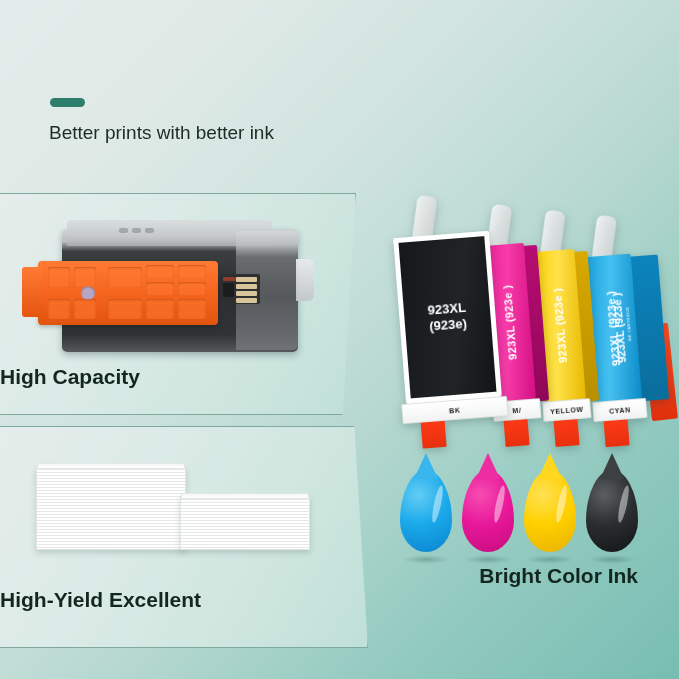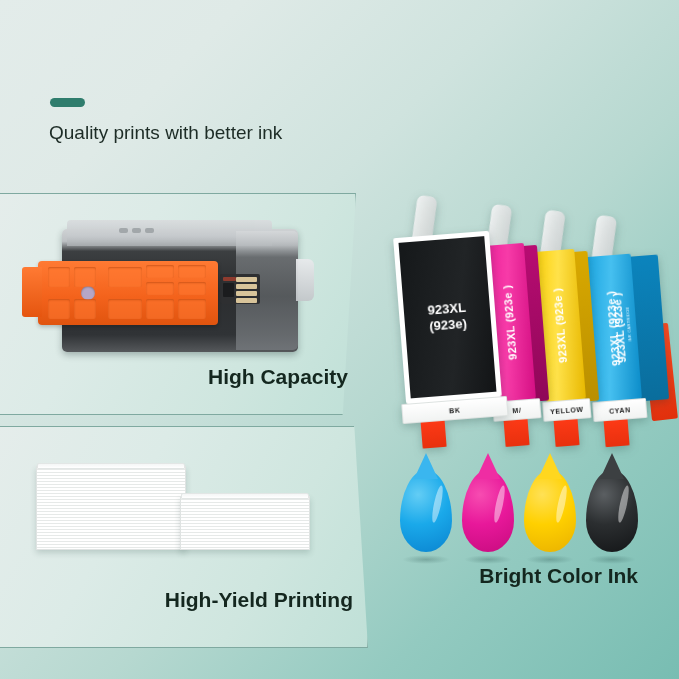--- a/index.html
+++ b/index.html
@@ -47,22 +47,22 @@
   }
   #panel-capacity .edge{clip-path:polygon(0 0, 100% 0, 96.3% 100%, 0 100%);}
   #panel-yield{
     left:-2px;top:426px;width:370px;height:222px;
     clip-path:polygon(0 0, 96.3% 0, 100% 100%, 0 100%);
     border:none;
   }
   #panel-yield .edge{clip-path:polygon(0 0, 96.3% 0, 100% 100%, 0 100%);}
 
   .panel-caption{
-    position:absolute;width:100%;text-align:right;
-    font-size:21px;font-weight:bold;color:#14271f;padding-left:8px;
+    position:absolute;width:100%;text-align:left;
+    font-size:21px;font-weight:bold;color:#14271f;
   }
 
   
   .cart-body{
     position:absolute;left:62px;top:229px;width:236px;height:123px;
     background:linear-gradient(180deg,#cfd2d4 0%,#bdc1c4 10%,#3c3f41 18%,#2b2d2f 50%,#303336 86%,#55585b 100%);
     border-radius:5px;
     box-shadow:0 3px 7px rgba(20,40,40,.30);
   }
   .cart-lid{
@@ -246,21 +246,21 @@
     font-size:21px;font-weight:bold;color:#14271f;
   }
 </style>
 </head>
 <body>
 
 <div id="poster">
 
   <div class="header">
     <div class="dash"></div>
-    <div class="subtitle">Quality prints with better ink</div>
+    <div class="subtitle">Better prints with better ink</div>
   </div>
 
   <div class="panel" id="panel-capacity">
     <div class="edge"></div>
   </div>
 
   <div class="cart-body">
     <div class="cart-lid">
       <div class="v" style="left:52px"></div>
       <div class="v" style="left:65px"></div>
@@ -300,21 +300,21 @@
     <div class="edge"></div>
   </div>
 
   <div class="paper" id="paper-tall">
     <div class="top"></div>
   </div>
   <div class="paper" id="paper-short">
     <div class="top"></div>
   </div>
 
-  <div class="panel-caption" style="left:0;top:588px;width:345px">High-Yield Printing</div>
+  <div class="panel-caption" style="left:0;top:588px;width:345px">High-Yield Excellent</div>
 
   <div id="cart-cluster">
 
     <div class="redtab-lg"></div>
 
     <div class="ic" id="ic-c">
       <div class="toptab"></div>
       <div class="side"></div>
       <div class="face">
         <div class="vtext">923XL (923e )</div>

